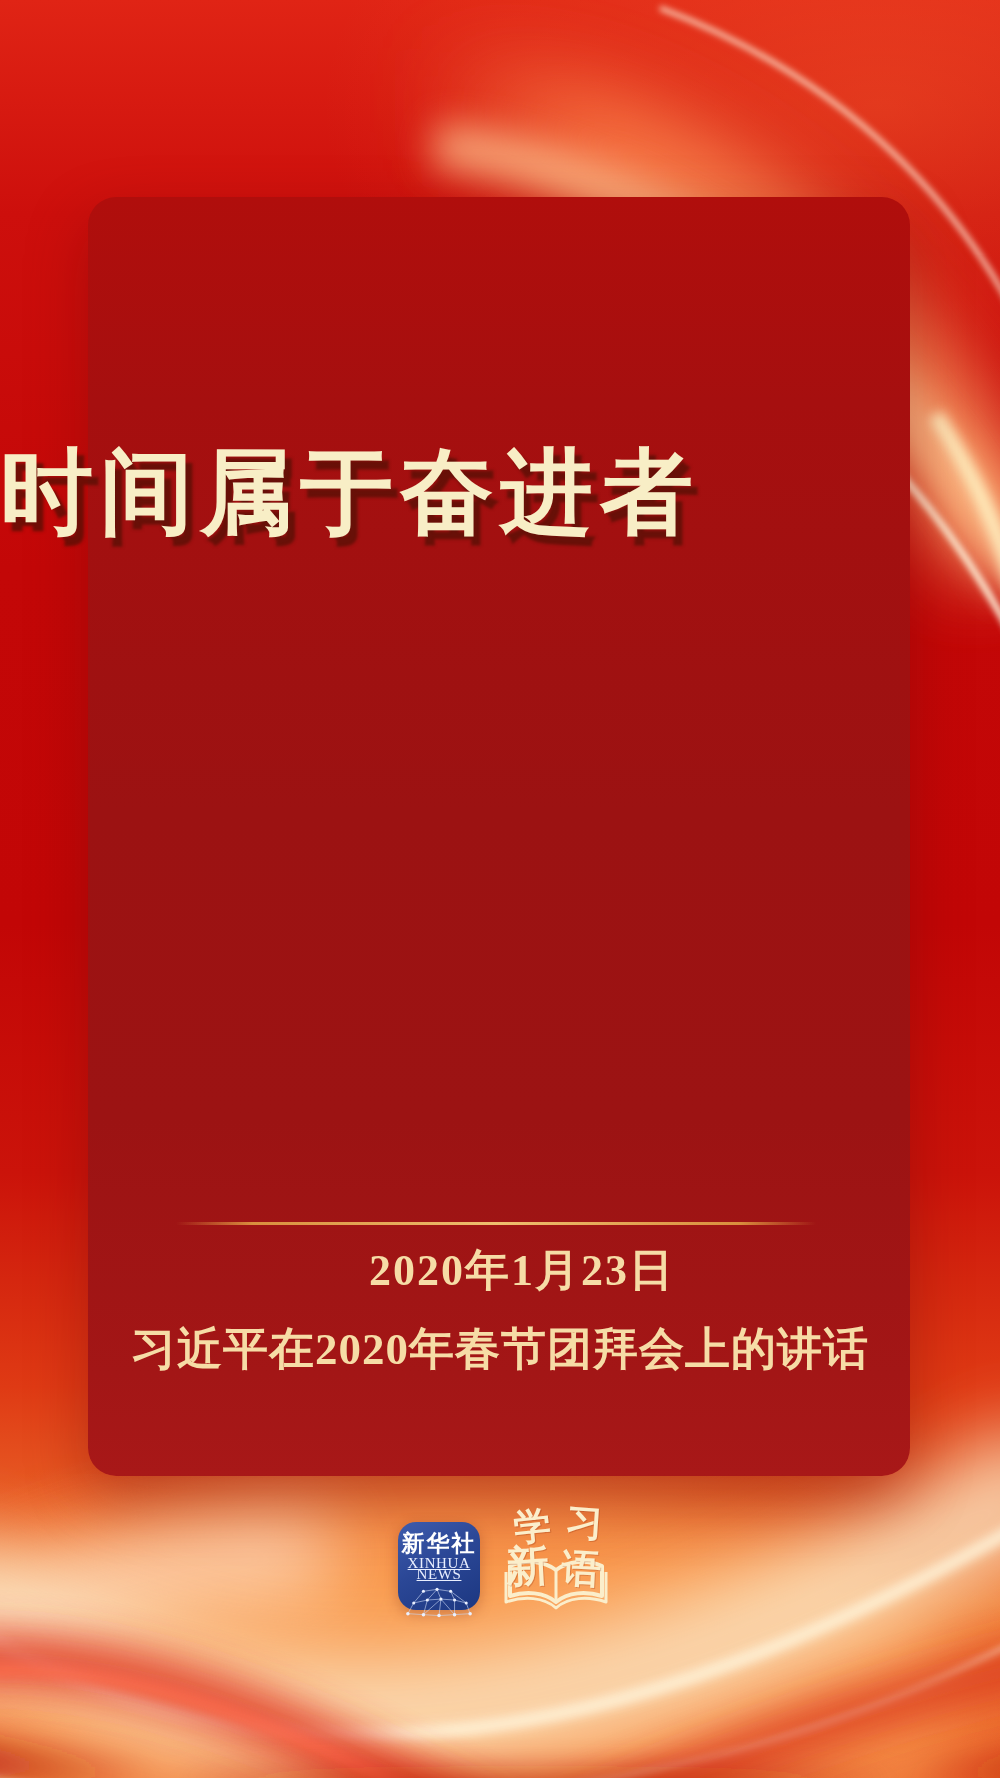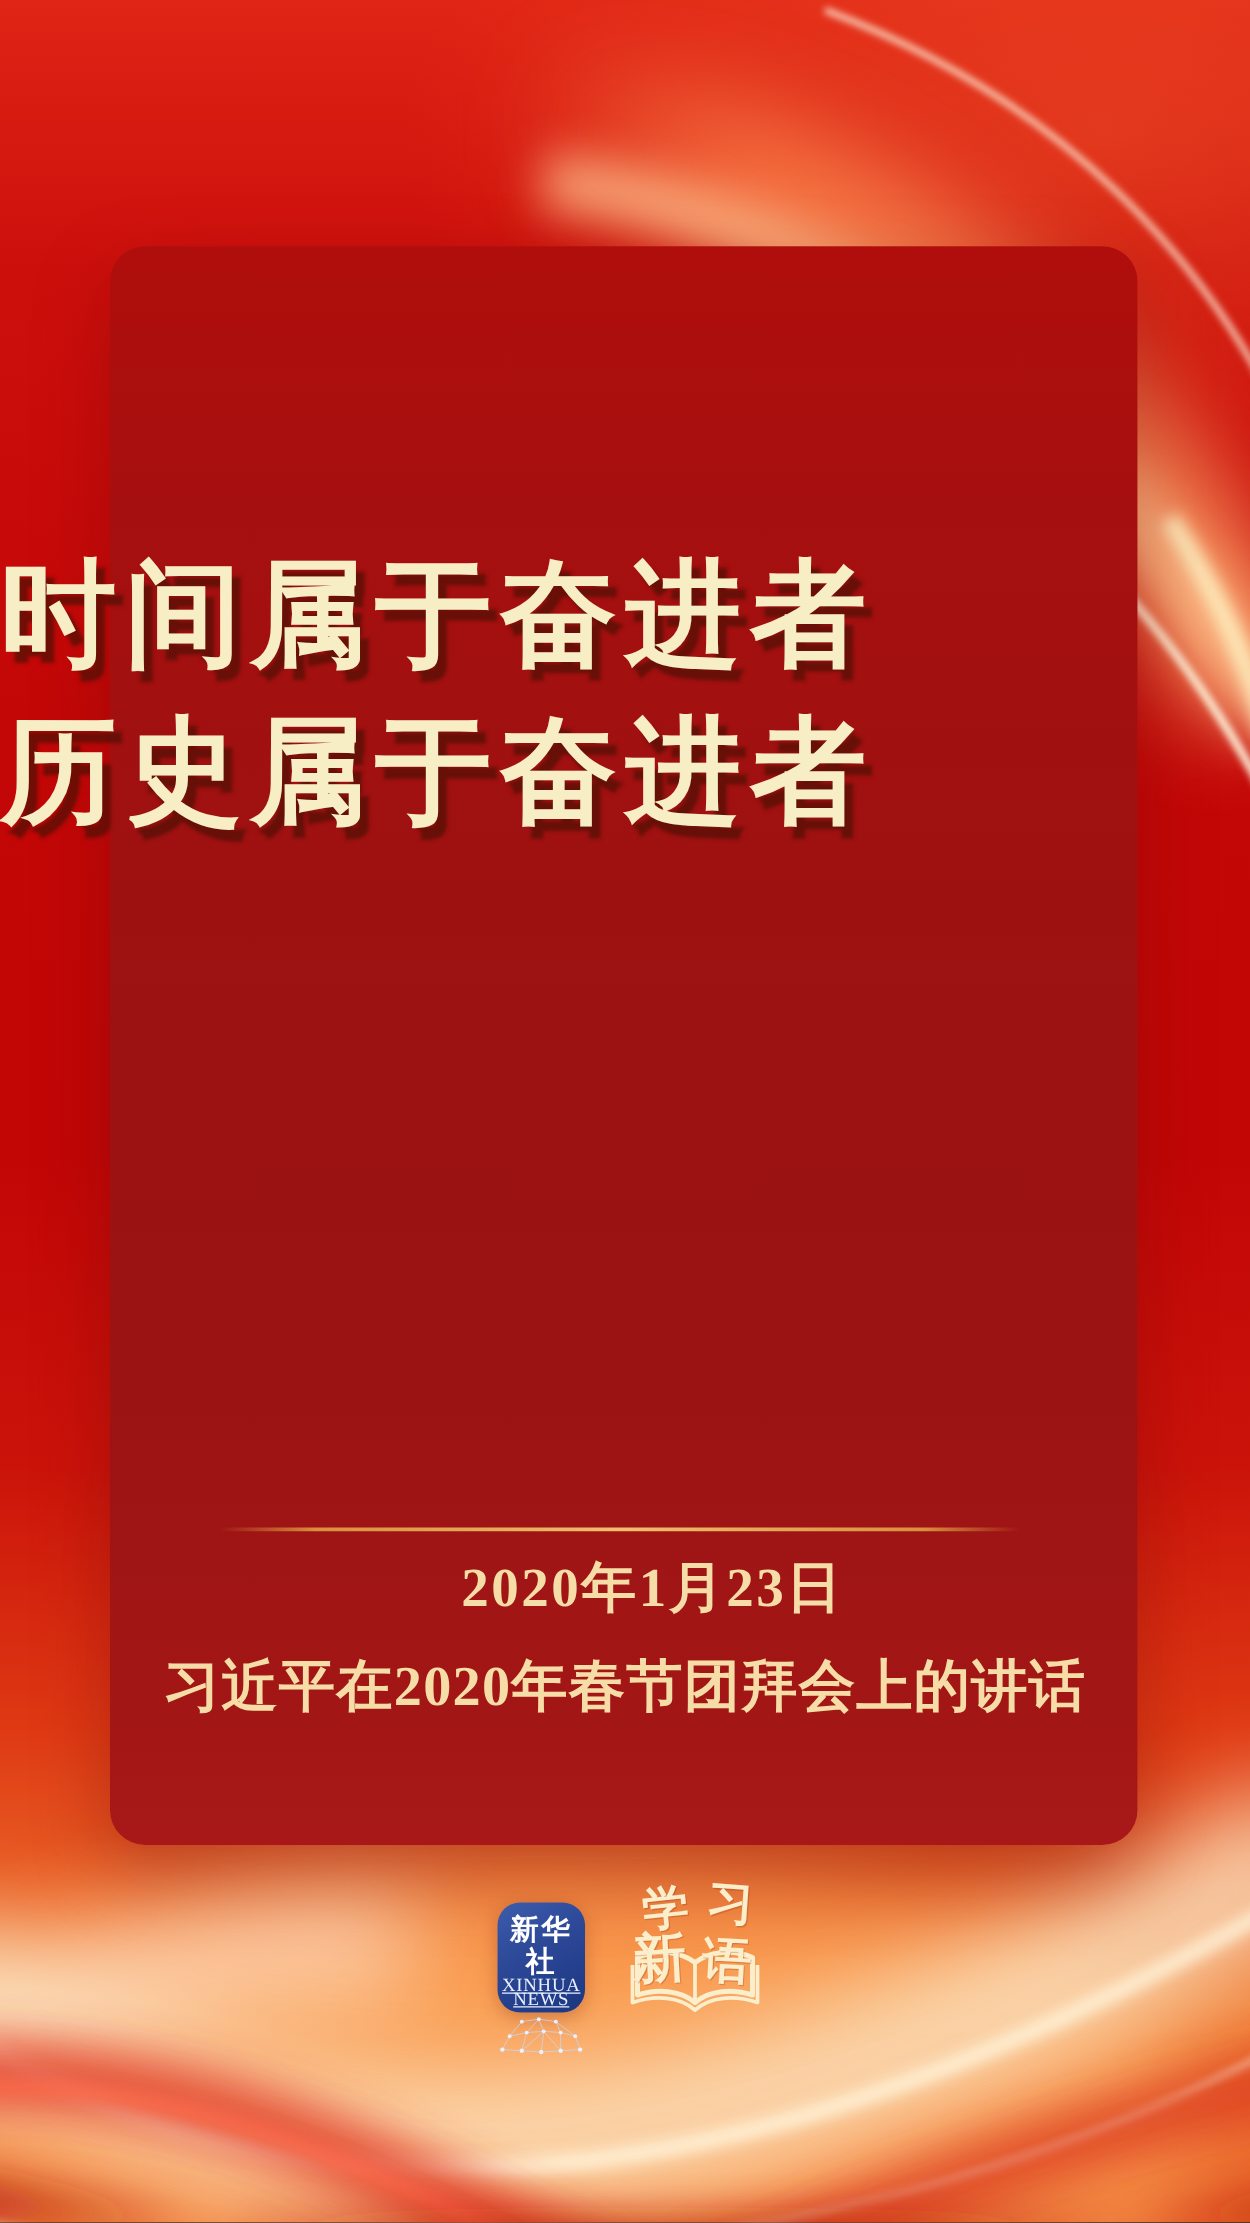--- a/index.html
+++ b/index.html
@@ -56,21 +56,21 @@
   
   .date,.attribution{
     position:absolute;left:0;right:0;text-align:center;
     font-family:"Liberation Serif","DejaVu Serif",serif;
     font-weight:bold;color:#F6DCA6;
   }
   .date{top:1243px;font-size:44px;line-height:56px;letter-spacing:2px;padding-left:44px;}
   .attribution{top:1296px;font-size:45px;line-height:58px;letter-spacing:1px;margin-top:24px;}
   
   .xinhua{
-    position:absolute;left:398px;top:1522px;width:70px;height:88px;
+    position:absolute;left:398px;top:1522px;width:82px;height:88px;
     border-radius:18px;
     background:linear-gradient(150deg,#3E5CAD 0%, #2B4796 45%, #1C3781 100%);
     text-align:center;
     box-shadow:0 4px 14px rgba(90,10,5,0.25);
   }
   .xh-cn{
     margin-top:9px;
     font-size:23px;line-height:26px;font-weight:bold;letter-spacing:2px;
     color:#FFFFFF;
     font-family:"Liberation Serif","DejaVu Serif",serif;
@@ -148,21 +148,20 @@
       <path d="M-60,1674 C140,1652 300,1734 520,1848" stroke="#FF6A4C" stroke-width="10" fill="none" filter="url(#b6)" opacity="0.9"></path>
       <path d="M520,1848 C700,1762 880,1700 1060,1658" stroke="#D8301C" stroke-width="50" fill="none" filter="url(#b18)" opacity="0.7"></path>
       <path d="M-100,1778 L1100,1778 L1100,1742 C700,1830 300,1830 -100,1722 Z" fill="#B01208" filter="url(#b18)" opacity="0.85"></path>
     </g>
   </svg>
 
   <div class="panel"></div>
 
   <div class="title">
     <div>时间属于奋进者</div>
-    <div>历史属于奋进者</div>
   </div>
 
 
   <div class="divider"></div>
 
   <div class="date">2020年1月23日</div>
   <div class="attribution">习近平在2020年春节团拜会上的讲话</div>
 
   <div class="xinhua">
     <div class="xh-cn">新华社</div>

